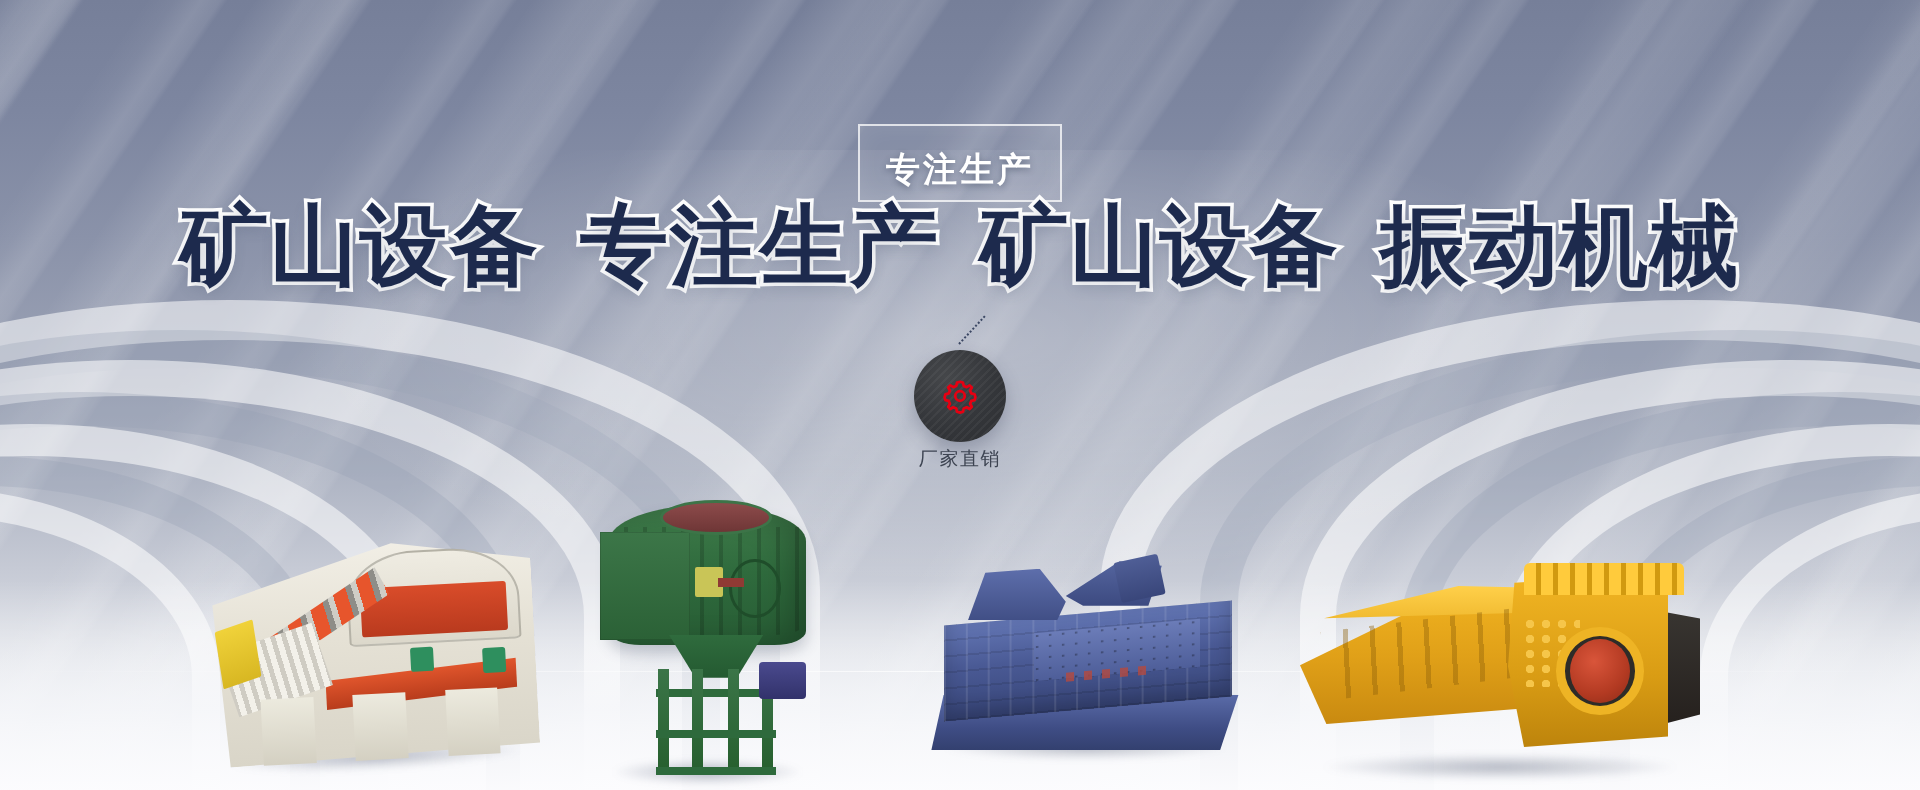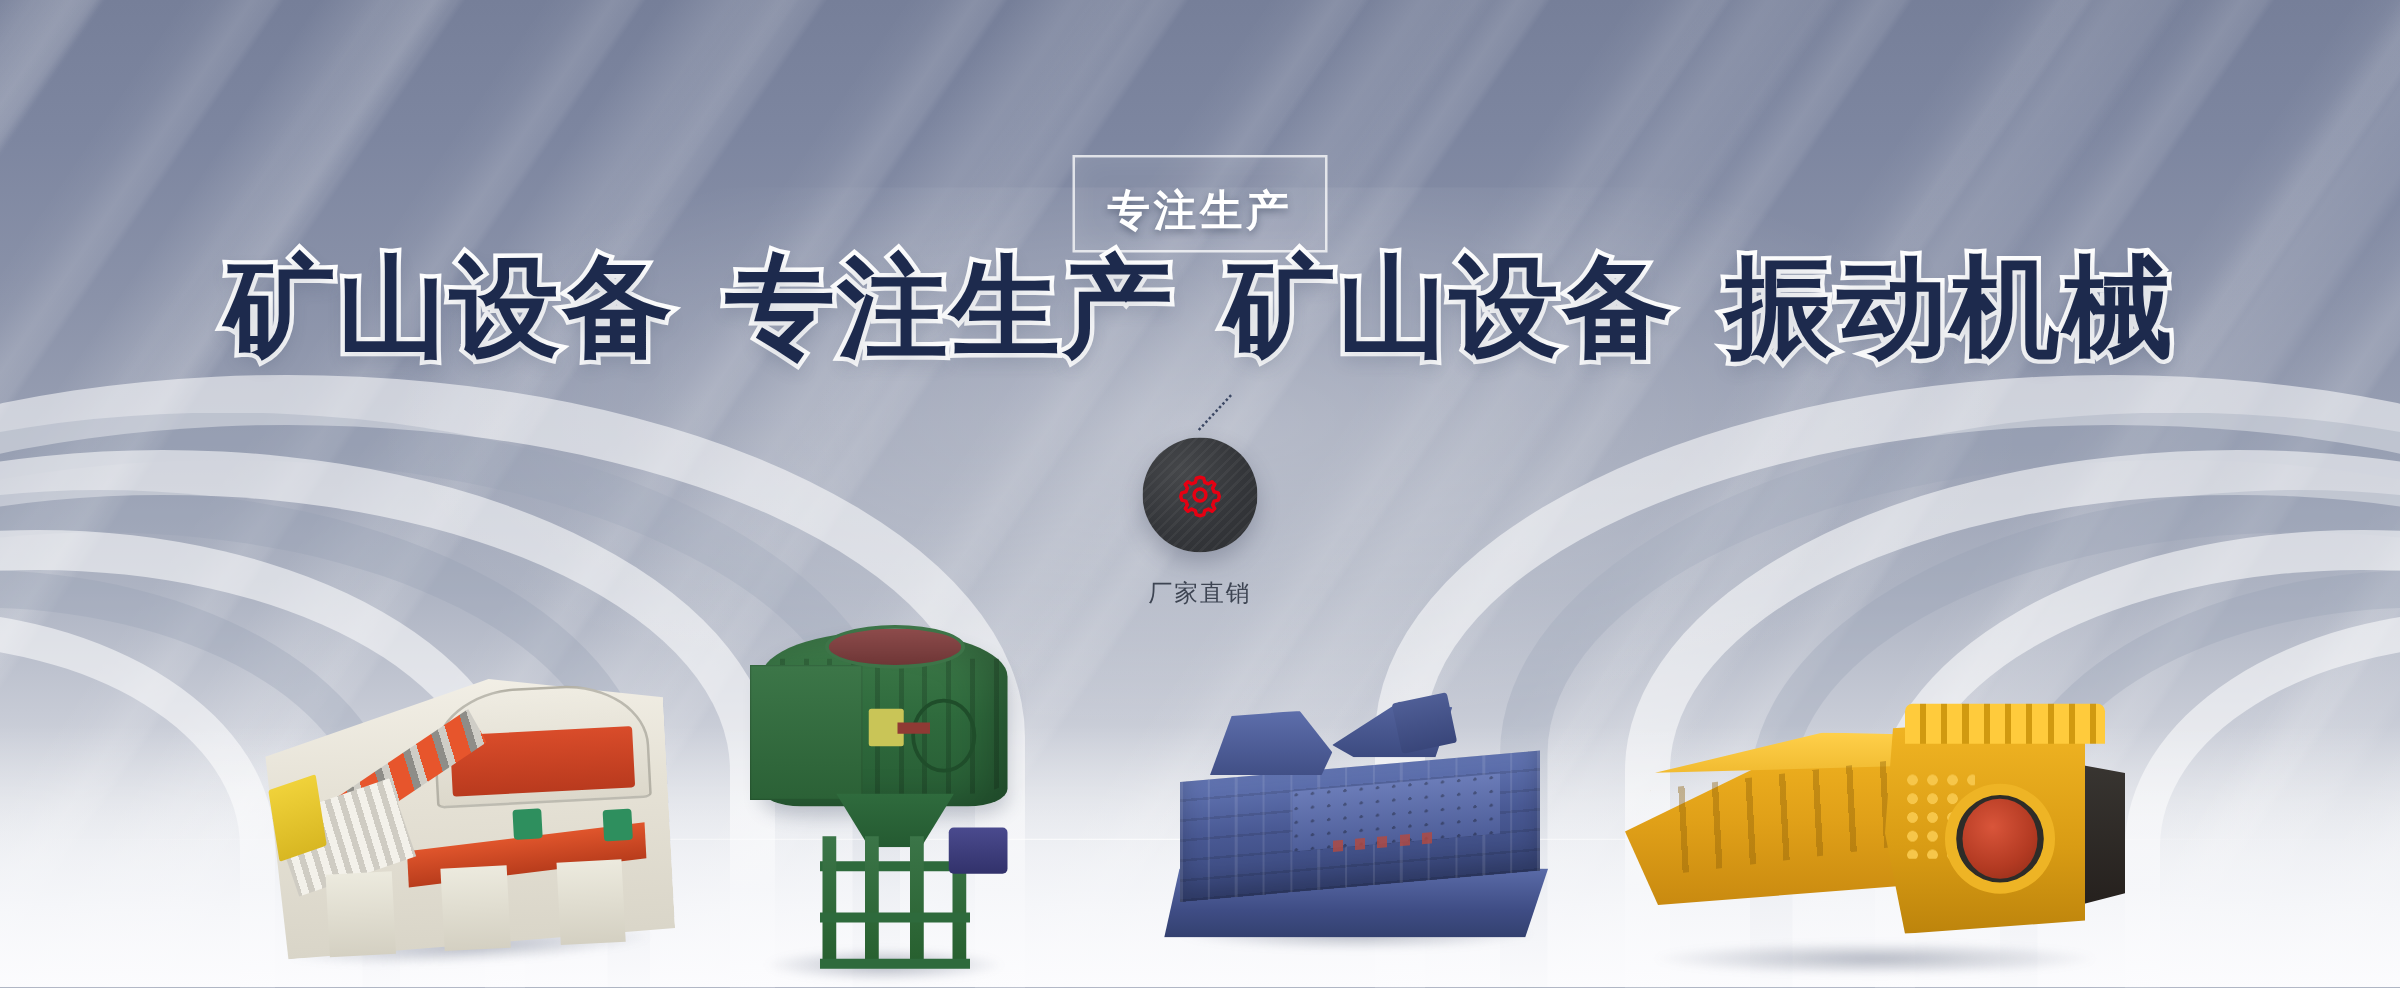--- a/index.html
+++ b/index.html
@@ -164,21 +164,21 @@
         rgba(255,255,255,0.045) 0px,
         rgba(255,255,255,0.045) 2px,
         rgba(0,0,0,0.0) 2px,
         rgba(0,0,0,0.0) 6px),
       radial-gradient(circle at 35% 30%, #45474a 0%, #34363a 55%, #2c2e31 100%);
     display:flex; align-items:center; justify-content:center;
     box-shadow:0 8px 18px rgba(45,55,80,.28);
   }
   .fcircle svg{ display:block; }
   .flabel{
-    margin-top:20px;
+    margin-top:4px;
     font-size:19px;
     color:#3d4452;
     letter-spacing:1.6px;
     font-weight:400;
   }
 
   
   .products{ position:absolute; inset:0; pointer-events:none; }
   .prod{ position:absolute; }
   .prod .shadow{

